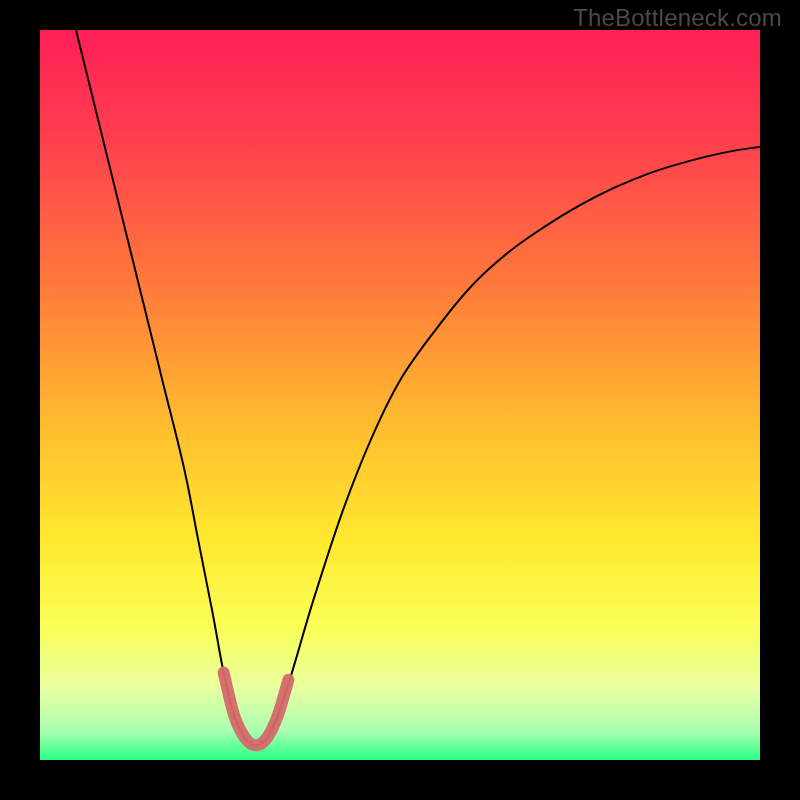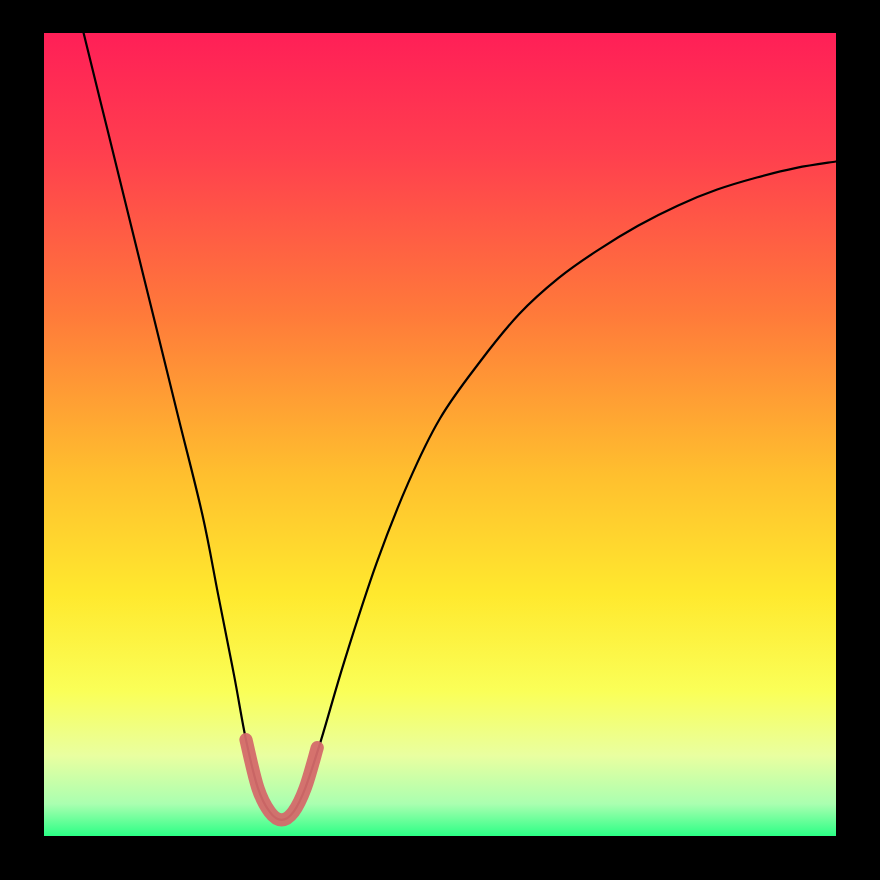--- a/index.html
+++ b/index.html
@@ -38,20 +38,21 @@
   .plot svg {
     display: block;
     width: 720px;
     height: 730px;
   }
 </style>
 </head>
 <body>
 
 <div class="frame">
+  <div class="watermark">TheBottleneck.com</div>
 
   <div class="plot">
     <svg id="plot-svg" viewBox="0 0 720 730" preserveAspectRatio="none">
         <defs>
           <linearGradient id="bg-grad" x1="0" y1="0" x2="0" y2="1">
             <stop offset="0%" stop-color="#ff1f57"></stop>
             <stop offset="15%" stop-color="#ff3f4e"></stop>
             <stop offset="35%" stop-color="#ff7a3a"></stop>
             <stop offset="55%" stop-color="#ffbf2e"></stop>
             <stop offset="70%" stop-color="#ffe92e"></stop>

